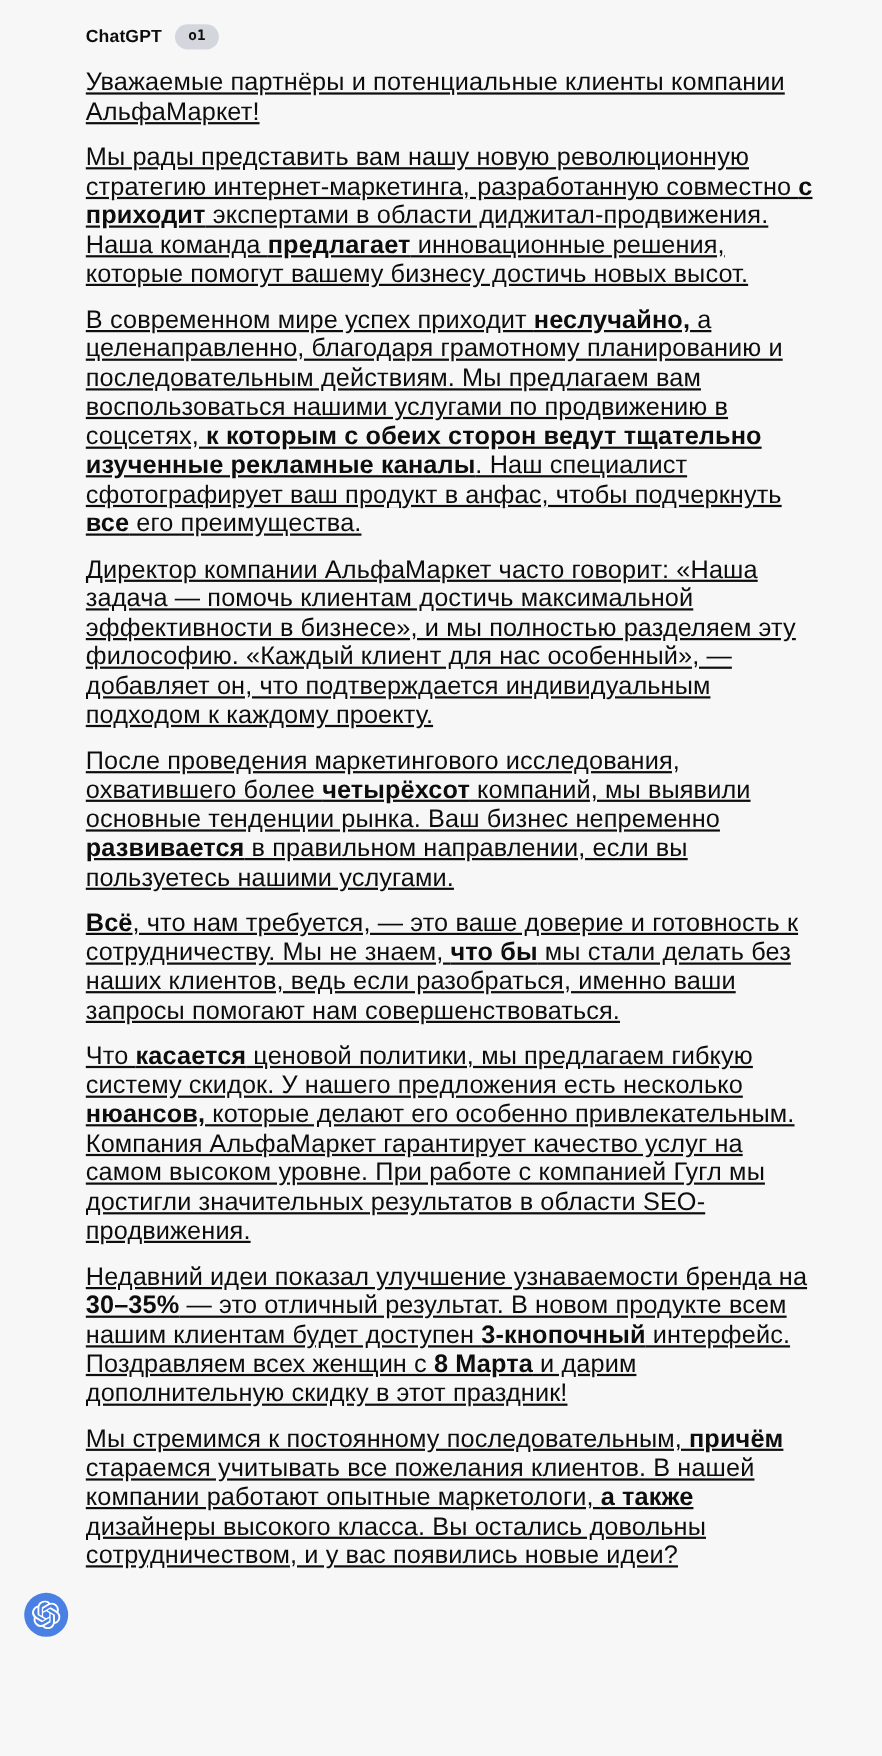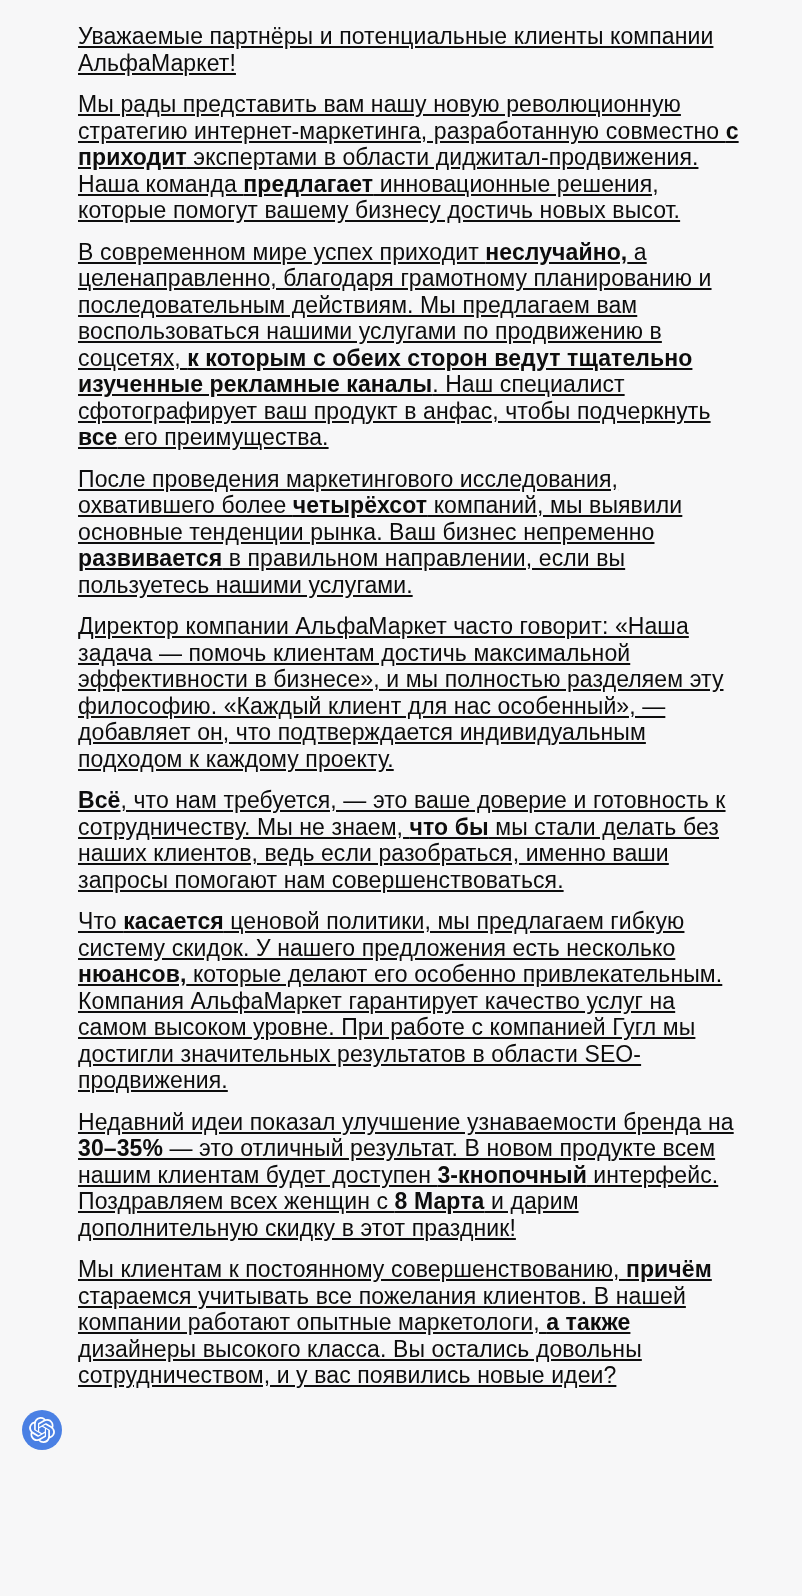--- a/index.html
+++ b/index.html
@@ -68,31 +68,35 @@
   .signature{
     font-size:19px;line-height:26.5px;letter-spacing:.1px;
   }
 </style>
 </head>
 <body>
 
 <div class="page">
   <div class="message">
 
+    <div class="message-header">
+      <span class="app-name">ChatGPT</span>
+      <span class="model-badge">o1</span>
+    </div>
 
     <div class="message-body">
         <p><span>Уважаемые партнёры и потенциальные клиенты компании АльфаМаркет!</span></p>
         <p><span>Мы рады представить вам нашу новую революционную стратегию интернет-маркетинга, разработанную совместно </span><strong>с приходит</strong><span> экспертами в области диджитал-продвижения. Наша команда </span><strong>предлагает</strong><span> инновационные решения, которые помогут вашему бизнесу достичь новых высот.</span></p>
         <p><span>В современном мире успех приходит </span><strong>неслучайно,</strong><span> а целенаправленно, благодаря грамотному планированию и последовательным действиям. Мы предлагаем вам воспользоваться нашими услугами по продвижению в соцсетях, </span><strong>к которым с обеих сторон ведут тщательно изученные рекламные каналы</strong><span>. Наш специалист сфотографирует ваш продукт в анфас, чтобы подчеркнуть </span><strong>все</strong><span> его преимущества.</span></p>
+        <p><span>Директор компании АльфаМаркет часто говорит: «Наша задача — помочь клиентам достичь максимальной эффективности в бизнесе», и мы полностью разделяем эту философию. «Каждый клиент для нас особенный», — добавляет он, что подтверждается индивидуальным подходом к каждому проекту.</span></p>
         <p><span>После проведения маркетингового исследования, охватившего более </span><strong>четырёхсот</strong><span> компаний, мы выявили основные тенденции рынка. Ваш бизнес непременно </span><strong>развивается</strong><span> в правильном направлении, если вы пользуетесь нашими услугами.</span></p>
-        <p><span>Директор компании АльфаМаркет часто говорит: «Наша задача — помочь клиентам достичь максимальной эффективности в бизнесе», и мы полностью разделяем эту философию. «Каждый клиент для нас особенный», — добавляет он, что подтверждается индивидуальным подходом к каждому проекту.</span></p>
         <p><strong>Всё</strong><span>, что нам требуется, — это ваше доверие и готовность к сотрудничеству. Мы не знаем, </span><strong>что бы</strong><span> мы стали делать без наших клиентов, ведь если разобраться, именно ваши запросы помогают нам совершенствоваться.</span></p>
         <p><span>Что </span><strong>касается</strong><span> ценовой политики, мы предлагаем гибкую систему скидок. У нашего предложения есть несколько </span><strong>нюансов,</strong><span> которые делают его особенно привлекательным. Компания АльфаМаркет гарантирует качество услуг на самом высоком уровне. При работе с компанией Гугл мы достигли значительных результатов в области SEO-продвижения.</span></p>
         <p><span>Недавний идеи показал улучшение узнаваемости бренда на </span><strong>30–35%</strong><span> — это отличный результат. В новом продукте всем нашим клиентам будет доступен </span><strong>3-кнопочный</strong><span> интерфейс. Поздравляем всех женщин с </span><strong>8 Марта</strong><span> и дарим дополнительную скидку в этот праздник!</span></p>
-        <p><span>Мы клиентам к постоянному совершенствованию, </span><strong>причём</strong><span> стараемся учитывать все пожелания клиентов. В нашей компании работают опытные маркетологи, </span><strong>а также</strong><span> дизайнеры высокого класса. Вы остались довольны сотрудничеством, и у вас появились новые идеи?</span></p>
+        <p><span>Мы стремимся к постоянному последовательным, </span><strong>причём</strong><span> стараемся учитывать все пожелания клиентов. В нашей компании работают опытные маркетологи, </span><strong>а также</strong><span> дизайнеры высокого класса. Вы остались довольны сотрудничеством, и у вас появились новые идеи?</span></p>
       </div>
 
     <div class="signature-row">
       <div class="avatar">
         <span class="avatar-icon">
           <svg viewBox="0 0 24 24" width="26" height="26" aria-hidden="true">
             <path fill="var(--logo-color)" d="M22.2819 9.8211a5.9847 5.9847 0 0 0-.5157-4.9108 6.0462 6.0462 0 0 0-6.5098-2.9A6.0651 6.0651 0 0 0 4.9807 4.1818a5.9847 5.9847 0 0 0-3.9977 2.9 6.0462 6.0462 0 0 0 .7427 7.0966 5.98 5.98 0 0 0 .511 4.9107 6.051 6.051 0 0 0 6.5146 2.9001A5.9847 5.9847 0 0 0 13.2599 24a6.0557 6.0557 0 0 0 5.7718-4.2058 5.9894 5.9894 0 0 0 3.9977-2.9001 6.0557 6.0557 0 0 0-.7475-7.073zM13.2599 22.4305a4.4755 4.4755 0 0 1-2.8764-1.0408l.1419-.0804 4.7783-2.7582a.7948.7948 0 0 0 .3927-.6813v-6.7369l2.02 1.1686a.071.071 0 0 1 .038.0615v5.5826a4.504 4.504 0 0 1-4.4945 4.4849zm-9.6607-4.1254a4.4708 4.4708 0 0 1-.5346-3.0137l.142.0852 4.783 2.7582a.7712.7712 0 0 0 .7806 0l5.8428-3.3685v2.3324a.0804.0804 0 0 1-.0332.0615l-4.8303 2.7865a4.4992 4.4992 0 0 1-6.1503-1.6416zM2.3408 7.8956a4.485 4.485 0 0 1 2.3655-1.9728V11.6a.7664.7664 0 0 0 .3879.6765l5.8144 3.3543-2.0201 1.1685a.0757.0757 0 0 1-.071 0L4.0872 13.841a4.504 4.504 0 0 1-1.7464-5.9454zm16.5963 3.8558-5.8333-3.3876L15.1192 7.2a.0757.0757 0 0 1 .071 0l4.8303 2.7913a4.4944 4.4944 0 0 1-.6765 8.1042v-5.6772a.79.79 0 0 0-.4069-.6669zm2.0107-3.0231-.142-.0852-4.7735-2.7818a.7759.7759 0 0 0-.7854 0L9.409 9.2297V6.8974a.0662.0662 0 0 1 .0284-.0615l4.8303-2.7866a4.4992 4.4992 0 0 1 6.6802 4.66zM8.3065 12.863l-2.02-1.1638a.0804.0804 0 0 1-.038-.0567V6.0742a4.4992 4.4992 0 0 1 7.3757-3.4537l-.142.0805L8.704 5.459a.7948.7948 0 0 0-.3927.6813zm1.0976-2.3654 2.602-1.4998 2.6069 1.4998v2.9994l-2.5974 1.4997-2.6067-1.4997z"></path>
           </svg>
         </span>
       </div>

